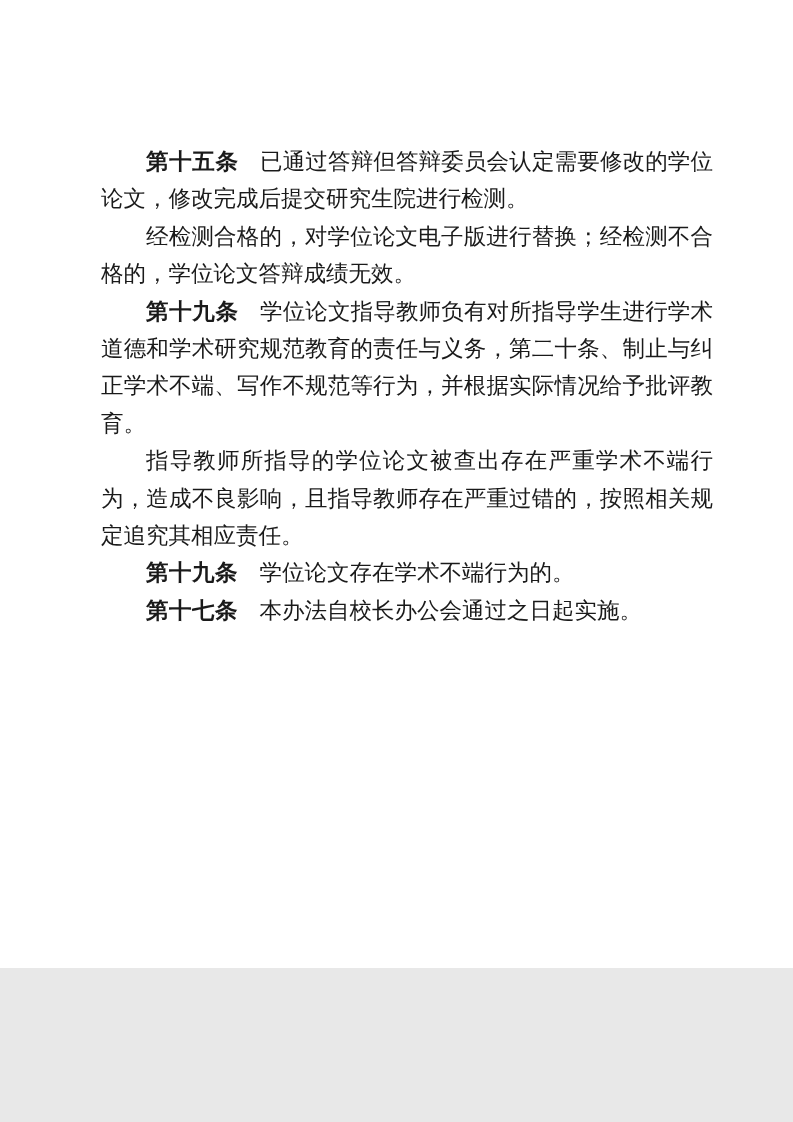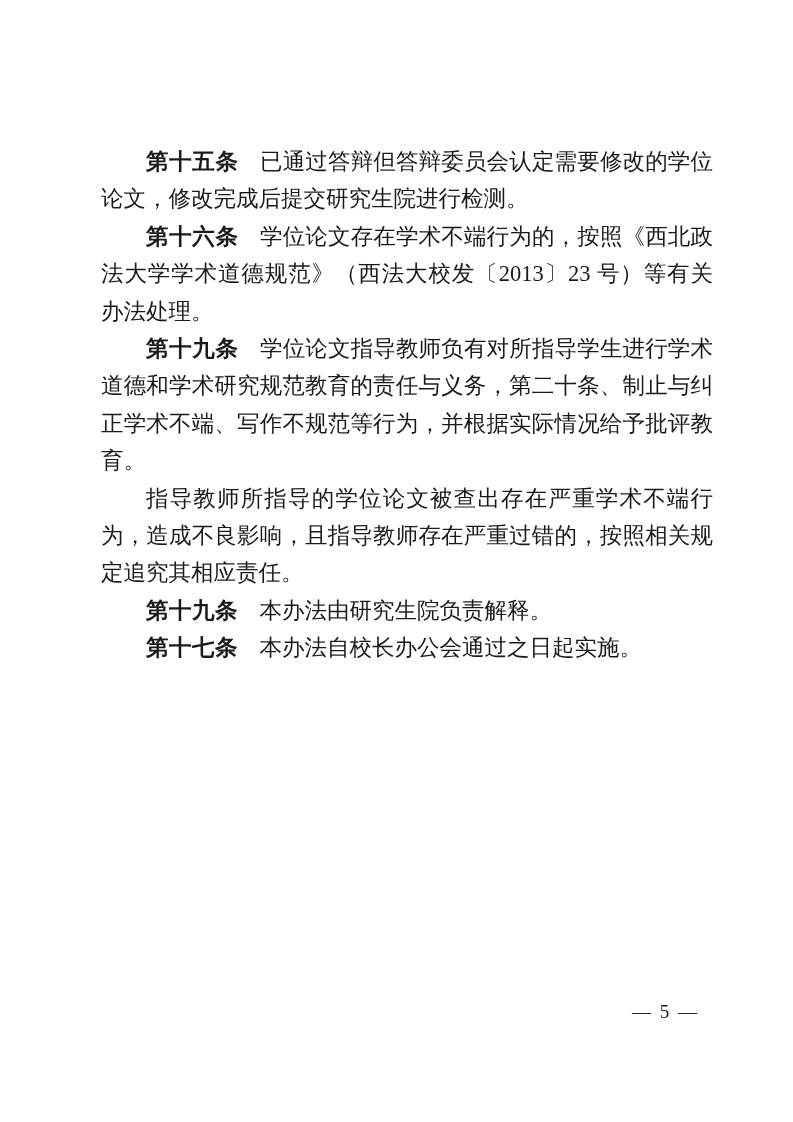--- a/index.html
+++ b/index.html
@@ -3,24 +3,24 @@
 <meta charset="utf-8">
 <style>
   html, body {
     margin: 0;
     padding: 0;
     background: #e8e8e8;
   }
   .page {
     position: relative;
     width: 793px;
-    height: 1122px;
+    height: 968px;
     margin: 0 auto;
     background: #ffffff;
-    font-family: Liberation Serif, serif;
+    font-family: Liberation Sans, sans-serif;
     color: #1a1a1a;
     overflow: hidden;
     box-sizing: border-box;
   }
   .content {
     position: absolute;
     top: 143px;
     left: 101px;
     width: 612px;
   }
@@ -55,36 +55,36 @@
 </head>
 <body>
 
 <div class="page">
   <div class="content">
 
     <p class="para">
       <span class="term">第十五条</span><span>已通过答辩但答辩委员会认定需要修改的学位论文，修改完成后提交研究生院进行检测。</span>
     </p>
 
+    <p class="para">
+      <span>经检测合格的，对学位论文电子版进行替换；经检测不合格的，学位论文答辩成绩无效。</span>
+    </p>
 
-    <p class="para">
-      <span class="term">第十六条</span><span>学位论文存在学术不端行为的，按照《西北政法大学学术道德规范》（西法大校发〔2013〕23 号）等有关办法处理。</span>
-    </p>
 
 
     <p class="para">
       <span class="term">第十九条</span><span>学位论文指导教师负有对所指导学生进行学术道德和学术研究规范教育的责任与义务，第二十条、制止与纠正学术不端、写作不规范等行为，并根据实际情况给予批评教育。</span>
     </p>
 
     <p class="para">
       <span>指导教师所指导的学位论文被查出存在严重学术不端行为，造成不良影响，且指导教师存在严重过错的，按照相关规定追究其相应责任。</span>
     </p>
 
     <p class="para">
-      <span class="term">第十九条</span><span>本办法由研究生院负责解释。</span>
+      <span class="term">第十九条</span><span>学位论文存在学术不端行为的。</span>
     </p>
 
     <p class="para">
       <span class="term">第十七条</span><span>本办法自校长办公会通过之日起实施。</span>
     </p>
 
   </div>
 
   <div class="footer">
     <span>— 5 —</span>

